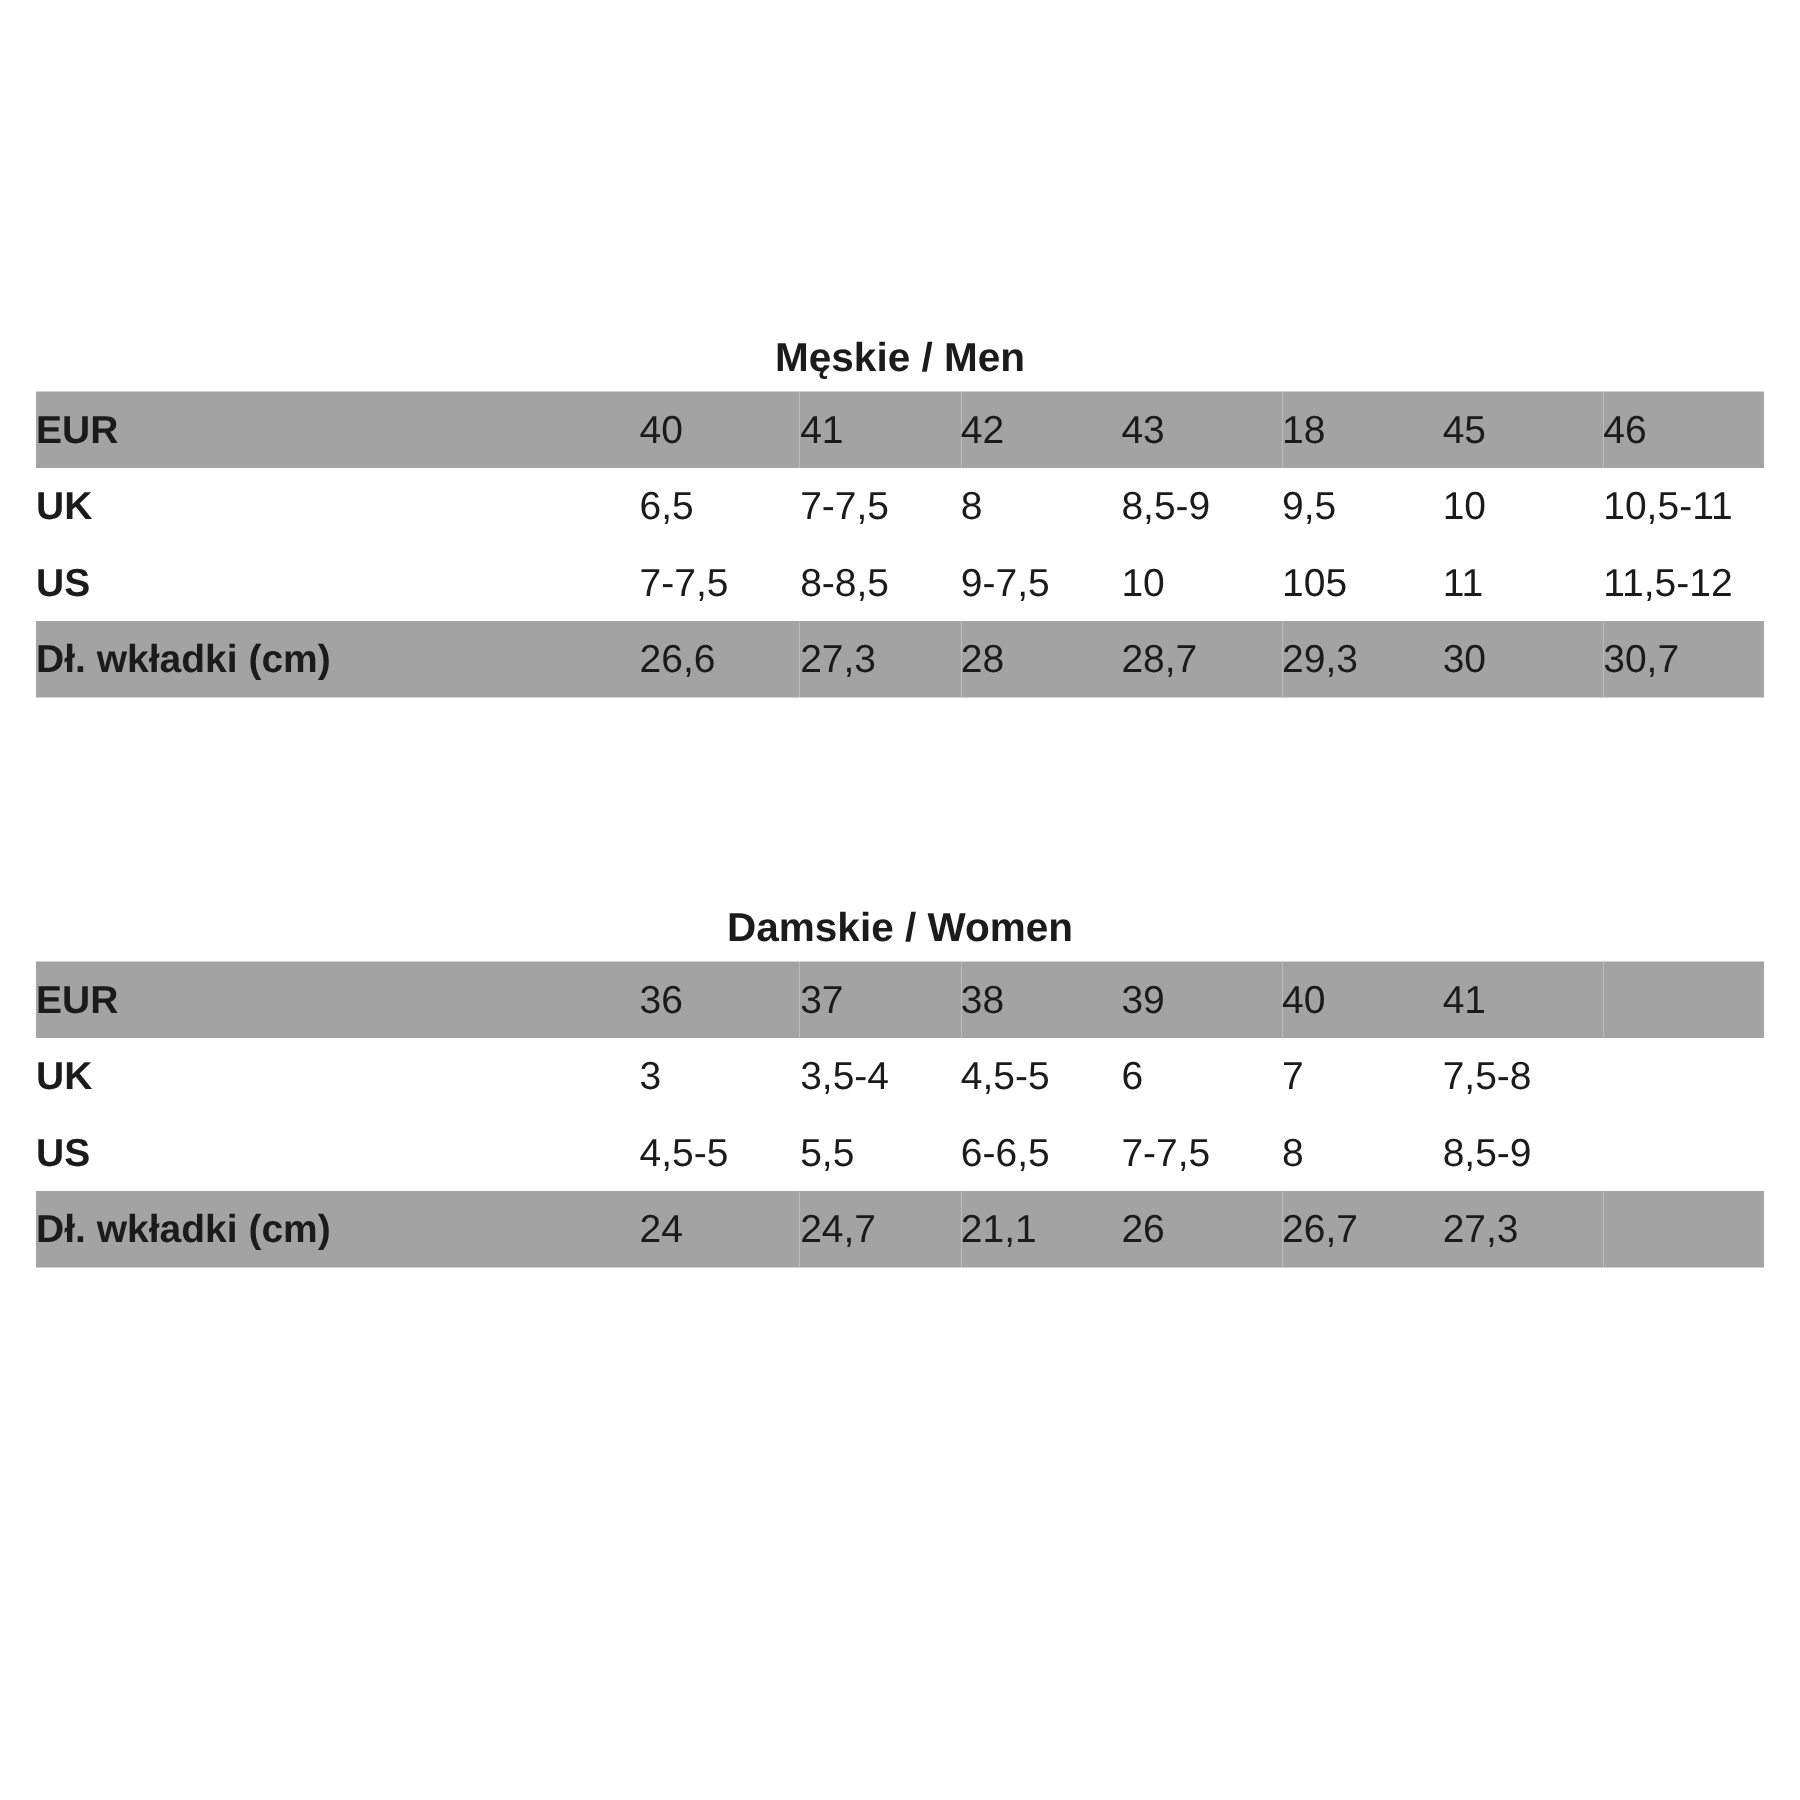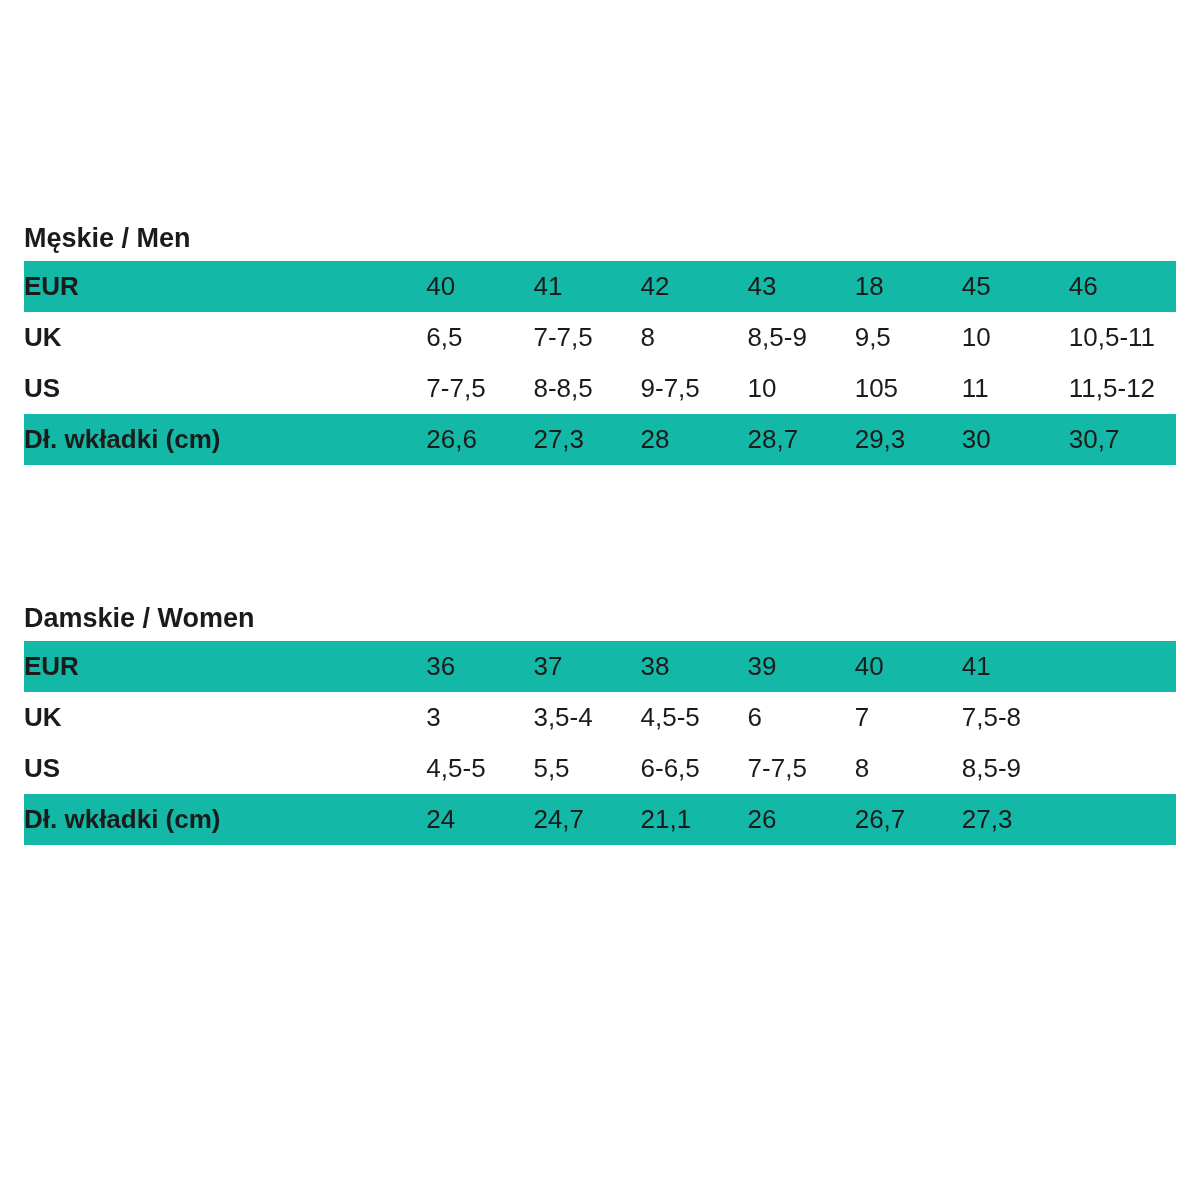--- a/index.html
+++ b/index.html
@@ -28,28 +28,29 @@
   #men-block { top: 222px; }
   #women-block { top: 602px; }
 
   .block-title {
     font-size: 27px;
     font-weight: bold;
     letter-spacing: 0px;
     color: #1b1b1b;
     padding-bottom: 7px;
     line-height: 32px;
+    text-align: center;
   }
   table.size-table {
     border-collapse: collapse;
     width: 1152px;
     table-layout: fixed;
   }
   table.size-table tr.row-shaded td {
-    background: #14b8a6;
+    background: #a3a3a3;
   }
   table.size-table td {
     font-size: 26px;
     line-height: 30px;
     padding: 10px 0 11px 0;
     vertical-align: middle;
     color: #1b1b1b;
     white-space: nowrap;
   }
   td.label-cell {

